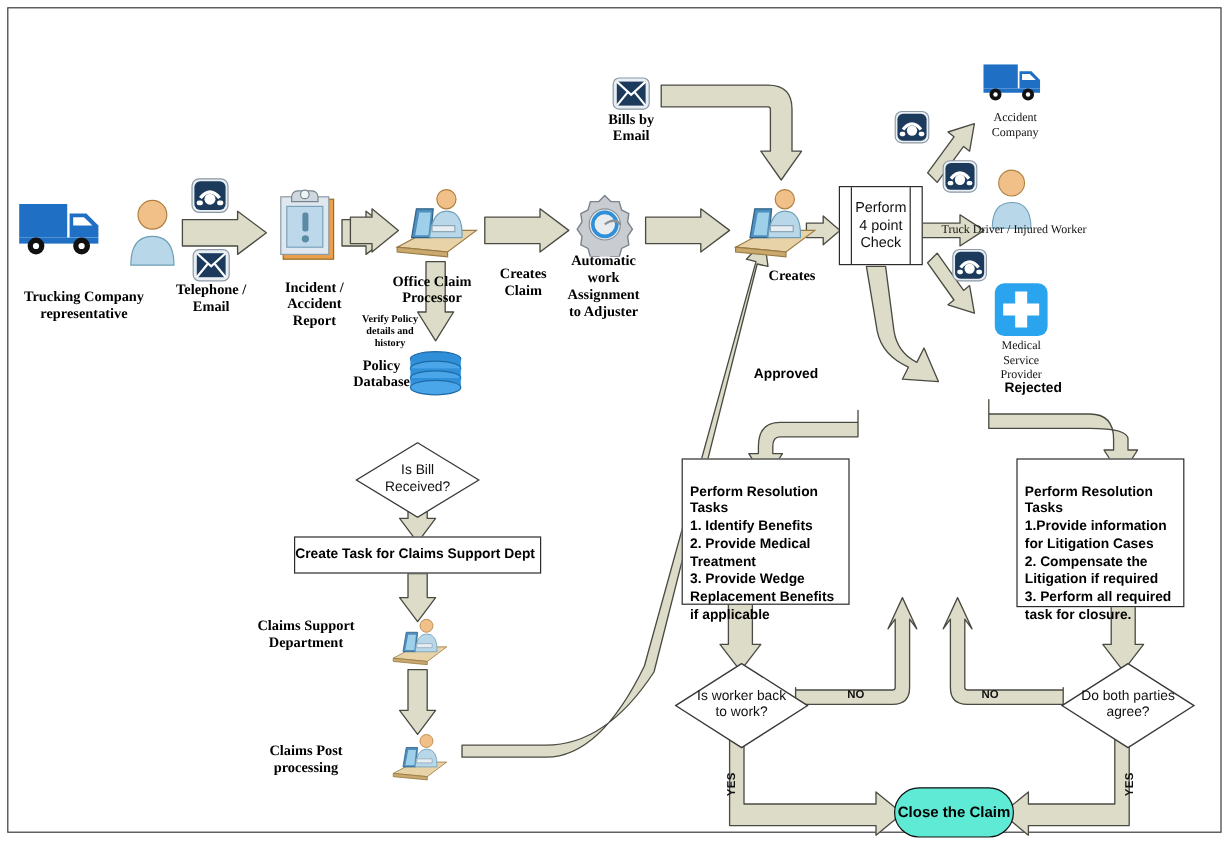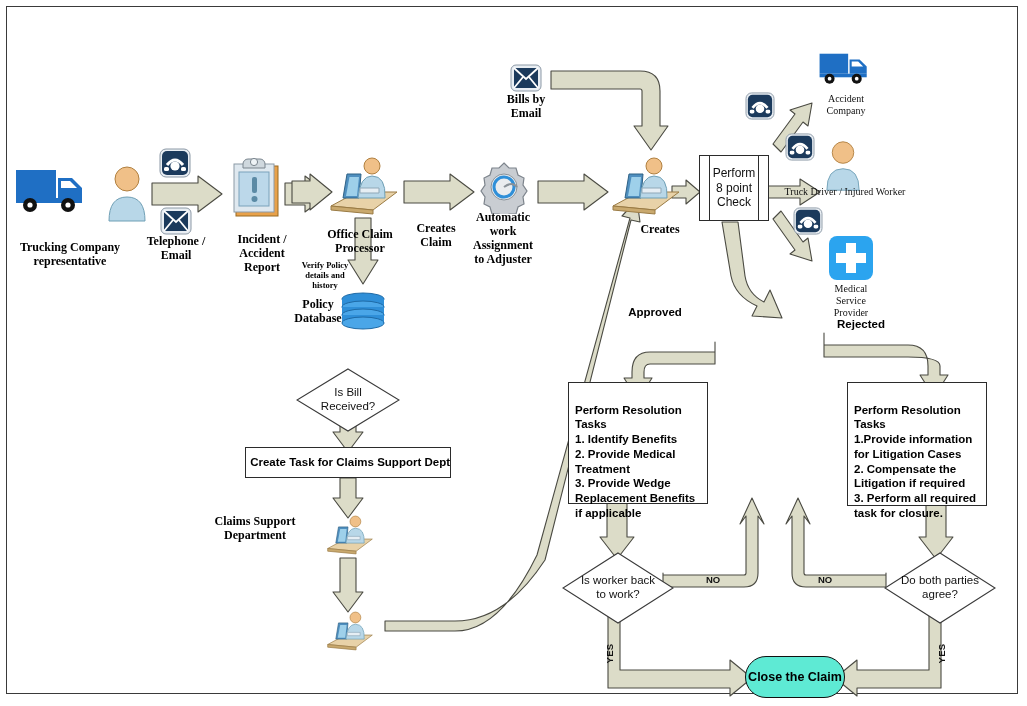--- a/index.html
+++ b/index.html
@@ -266,21 +266,21 @@
       <path d="M19 44 L22.5 25 L32 25 L30 44 Z" fill="#9ed0ea"></path>
       <circle cx="45" cy="14" r="8" fill="#f0c088" stroke="#b08040" stroke-width="1"></circle>
       <path d="M31 46 q2-22 14-22 q14 0 13 22 z" fill="#b8d7e8" stroke="#6f9fb5" stroke-width="1"></path>
       <path d="M33 36 L52 36 L52 41 L33 41 Z" fill="#e6eef4" stroke="#8fa8b8" stroke-width="1"></path>
     </svg>
   </div>
   <div class="lbl lbl-b" style="left:620px;top:222px;width:80px;">Creates</div>
 
   <div class="predef" style="left:699px;top:155px;width:70px;height:66px;">
     <span style="white-space:pre-line;">Perform
-8 point
+4 point
 Check</span>
   </div>
 
   <div class="node" style="left:745px;top:92px;">
     <svg width="30" height="28" viewBox="0 0 32 30">
       <rect x="1" y="1" width="30" height="28" rx="6" fill="#e9eef3" stroke="#8c99a6" stroke-width="1"></rect>
       <rect x="3" y="3" width="26" height="24" rx="5" fill="#1b3a5c"></rect>
       <path d="M8 17 q8-10 16 0" fill="none" stroke="#fff" stroke-width="3"></path>
       <circle cx="16" cy="18" r="4.6" fill="#fff"></circle>
       <rect x="5" y="19" width="5" height="4" rx="1.6" fill="#fff"></rect>
@@ -393,21 +393,21 @@
   </div>
 
   <div class="diamond-wrap" style="left:296px;top:368px;width:104px;height:64px;">
     <svg width="104" height="64" viewBox="0 0 104 64">
       <polygon points="52,1 103,32 52,63 1,32" fill="#fff" stroke="#3a3a3a" stroke-width="1.1"></polygon>
     </svg>
     <div class="diamond-txt">Is Bill
 Received?</div>
   </div>
 
-  <div class="box" style="left:245px;top:447px;width:206px;height:31px;display:flex;align-items:center;justify-content:flex-end;">
+  <div class="box" style="left:245px;top:447px;width:206px;height:31px;display:flex;align-items:center;justify-content:flex-start;">
     <span>Create Task for Claims Support Dept</span>
   </div>
 
   <div class="node" style="left:325px;top:512px;">
     <svg width="50" height="46" viewBox="0 0 74 68">
       <path d="M4 54 L30 40 L70 40 L46 58 Z" fill="#e8d2a8" stroke="#9a7b44" stroke-width="1"></path>
       <path d="M4 54 L4 58 L46 62 L46 58 Z" fill="#c9a96e" stroke="#9a7b44" stroke-width="1"></path>
       <path d="M16 46 L20 22 L34 22 L32 46 Z" fill="#4f8fbf" stroke="#2f6286" stroke-width="1"></path>
       <path d="M19 44 L22.5 25 L32 25 L30 44 Z" fill="#9ed0ea"></path>
       <circle cx="45" cy="14" r="8" fill="#f0c088" stroke="#b08040" stroke-width="1"></circle>
@@ -422,14 +422,16 @@
     <svg width="50" height="46" viewBox="0 0 74 68">
       <path d="M4 54 L30 40 L70 40 L46 58 Z" fill="#e8d2a8" stroke="#9a7b44" stroke-width="1"></path>
       <path d="M4 54 L4 58 L46 62 L46 58 Z" fill="#c9a96e" stroke="#9a7b44" stroke-width="1"></path>
       <path d="M16 46 L20 22 L34 22 L32 46 Z" fill="#4f8fbf" stroke="#2f6286" stroke-width="1"></path>
       <path d="M19 44 L22.5 25 L32 25 L30 44 Z" fill="#9ed0ea"></path>
       <circle cx="45" cy="14" r="8" fill="#f0c088" stroke="#b08040" stroke-width="1"></circle>
       <path d="M31 46 q2-22 14-22 q14 0 13 22 z" fill="#b8d7e8" stroke="#6f9fb5" stroke-width="1"></path>
       <path d="M33 36 L52 36 L52 41 L33 41 Z" fill="#e6eef4" stroke="#8fa8b8" stroke-width="1"></path>
     </svg>
   </div>
+  <div class="lbl lbl-b" style="left:195px;top:618px;width:120px;">Claims Post
+processing</div>
 
 </div>
 
 </body></html>

